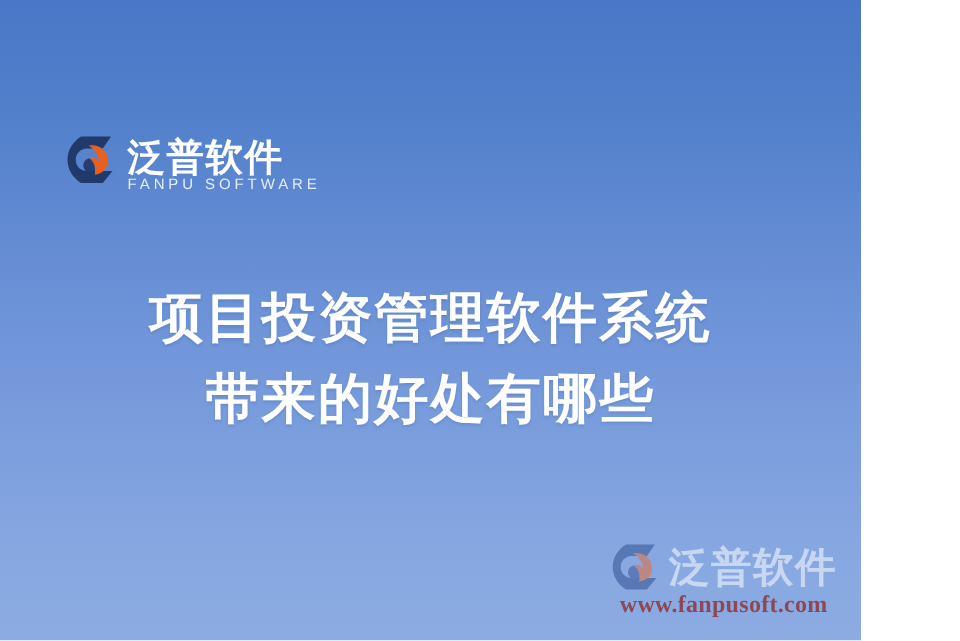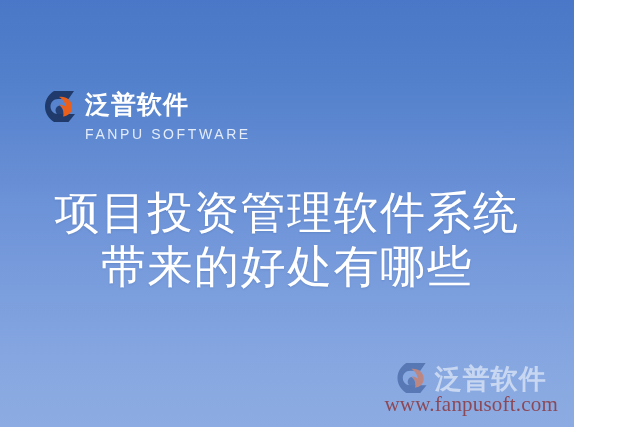--- a/index.html
+++ b/index.html
@@ -22,33 +22,33 @@
   #header-logo-text{
     margin-left:7px;display:flex;flex-direction:column;
     justify-content:flex-start;padding-top:1px;
   }
   #header-logo-cn{
     font-size:25px;line-height:27px;color:#ffffff;
     font-weight:700;letter-spacing:1px;white-space:nowrap;
     font-family:"DejaVu Sans","Liberation Sans",sans-serif;
   }
   #header-logo-en{
-    font-size:14px;line-height:11px;color:#e3ecf8;
-    letter-spacing:2.6px;white-space:nowrap;margin-top:11px;
+    font-size:10px;line-height:11px;color:#e3ecf8;
+    letter-spacing:2.6px;white-space:nowrap;margin-top:0;
     font-family:"Liberation Sans",sans-serif;
   }
 
   
   #headline{
     position:absolute;left:0;right:0;top:186px;
     text-align:center;
   }
   .headline-line{
-    color:#ffffff;font-weight:400;
-    font-size:45px;line-height:54px;
+    color:#ffffff;font-weight:700;
+    font-size:36px;line-height:54px;
     letter-spacing:1.5px;
     white-space:nowrap;
     font-family:"DejaVu Sans","Liberation Sans",sans-serif;
     text-shadow:0 1px 2px rgba(40,70,130,0.18);
   }
 
   
   #watermark{
     position:absolute;right:16px;bottom:14px;
     display:flex;flex-direction:column;align-items:center;
@@ -56,22 +56,22 @@
   }
   #watermark-row{display:flex;align-items:center;}
   #watermark-mark{width:34px;height:32px;display:block;opacity:.72;}
   #watermark-cn{
     margin-left:5px;font-size:27px;line-height:29px;
     color:rgba(255,255,255,0.60);font-weight:700;letter-spacing:1px;
     white-space:nowrap;
     font-family:"DejaVu Sans","Liberation Sans",sans-serif;
   }
   #watermark-url{
-    margin-top:1px;font-size:21px;line-height:18px;
-    color:#8c3f48;font-weight:400;letter-spacing:.2px;
+    margin-top:1px;font-size:16px;line-height:18px;
+    color:#8c3f48;font-weight:700;letter-spacing:.2px;
     white-space:nowrap;
     font-family:"Liberation Serif","DejaVu Serif",serif;
   }
 </style>
 </head>
 <body>
 
 <div id="banner">
 
   <div id="header-logo">

